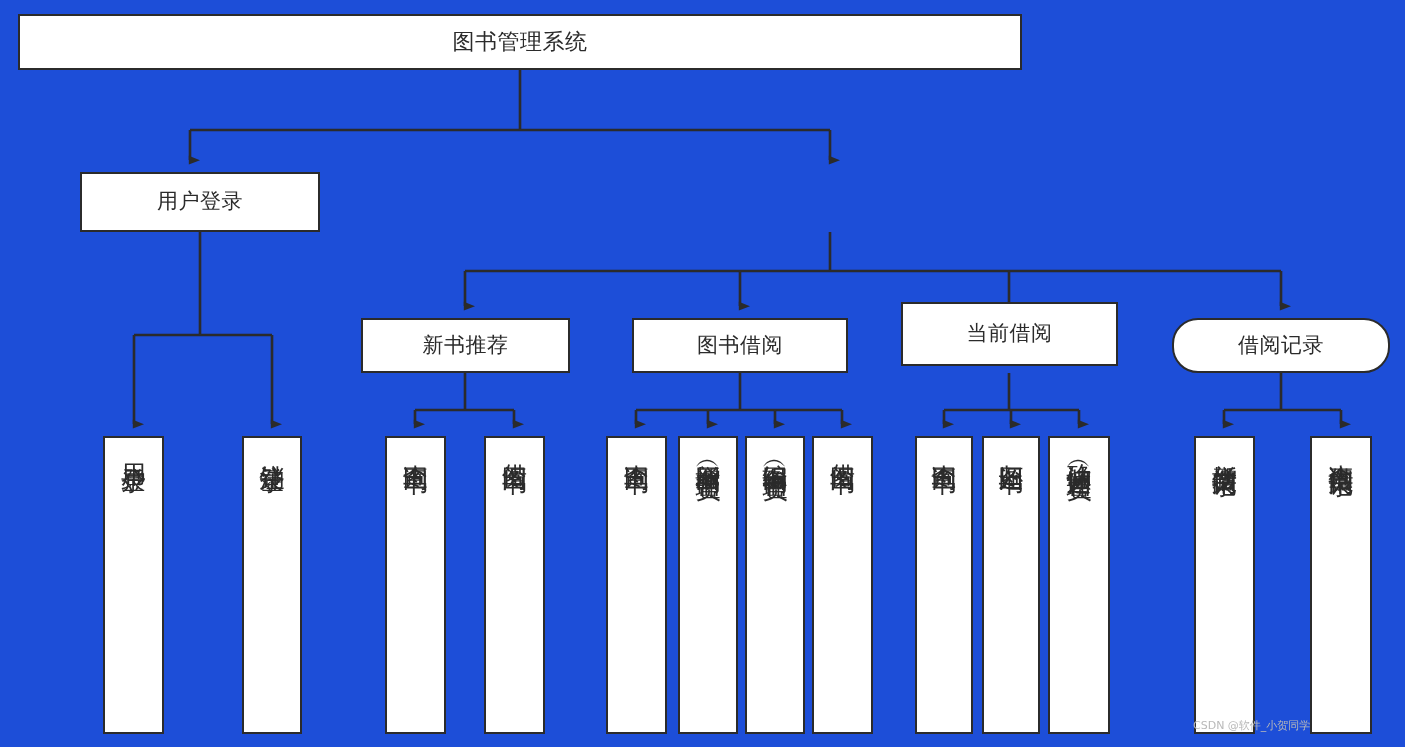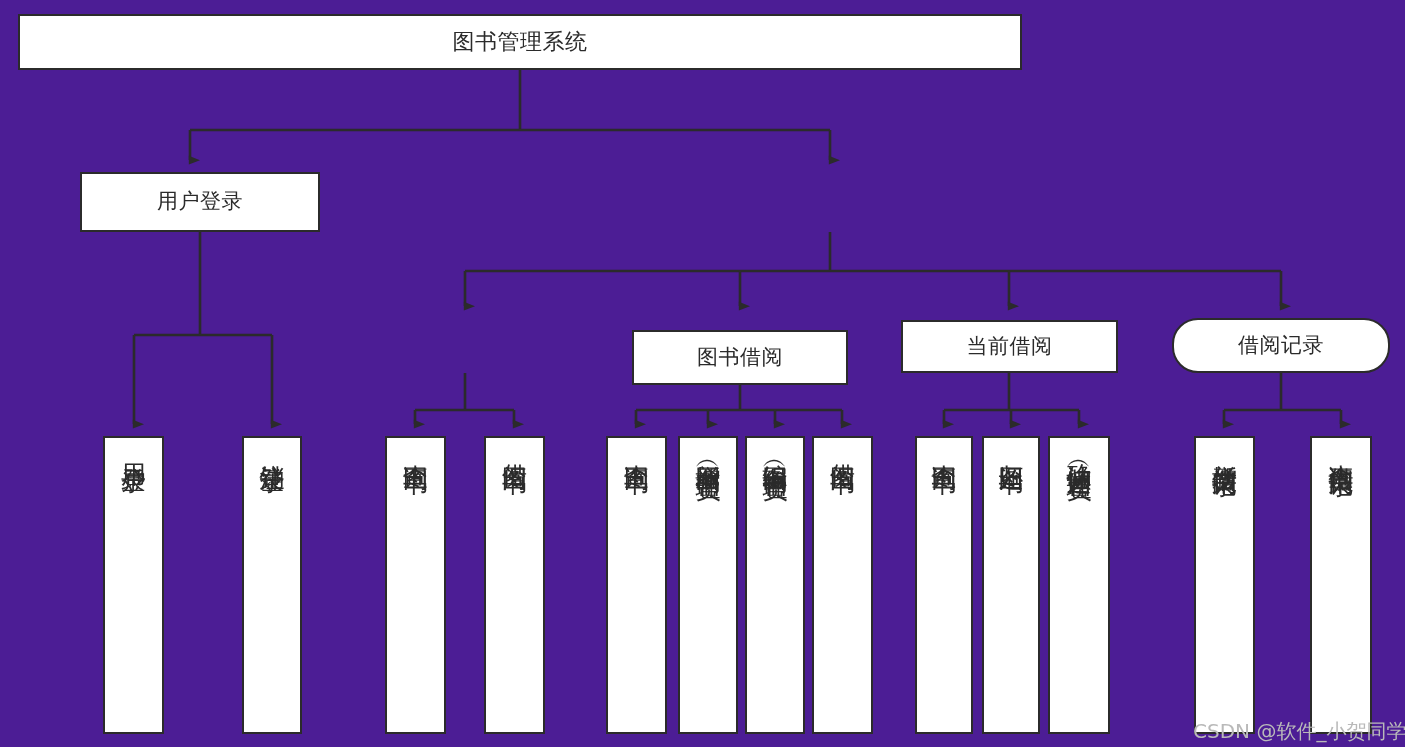--- a/index.html
+++ b/index.html
@@ -4,21 +4,21 @@
 <style>
   html, body {
     margin: 0;
     padding: 0;
     background: #ffffff;
   }
   #canvas {
     position: relative;
     width: 1405px;
     height: 747px;
-    background: #4c1d95;
+    background: #1d4ed8;
     font-family: "DejaVu Sans", "Liberation Sans", sans-serif;
     overflow: hidden;
     text-decoration: underline;
   }
   #edges {
     position: absolute;
     left: 0;
     top: 0;
     width: 1405px;
     height: 747px;
@@ -58,21 +58,21 @@
     writing-mode: vertical-rl;
     text-orientation: upright;
     font-size: 25px;
     line-height: 1.0;
     letter-spacing: 2px;
     white-space: nowrap;
   }
   .watermark {
     position: absolute;
     color: #b9b9b9;
-    font-size: 20px;
+    font-size: 11px;
     white-space: nowrap;
     z-index: 3;
     font-family: "DejaVu Sans", "Liberation Sans", sans-serif;
   }
 </style>
 </head>
 <body>
 
 <div id="canvas">
 
@@ -127,24 +127,27 @@
   </svg>
 
   <div class="node horiz root" style="left: 18px; top: 14px; width: 1004px; height: 56px;">
     <span class="node-label">图书管理系统</span>
   </div>
 
   <div class="node horiz" style="left: 80px; top: 172px; width: 240px; height: 60px;">
     <span class="node-label">用户登录</span>
   </div>
 
-  <div class="node horiz" style="left: 632px; top: 318px; width: 216px; height: 55px; margin-top: 12px;">
+  <div class="node horiz" style="left: 361px; top: 318px; width: 209px; height: 55px;">
+    <span class="node-label">新书推荐</span>
+  </div>
+  <div class="node horiz" style="left: 632px; top: 318px; width: 216px; height: 55px;">
     <span class="node-label">图书借阅</span>
   </div>
-  <div class="node horiz" style="left: 901px; top: 320px; width: 217px; height: 53px;">
+  <div class="node horiz" style="left: 901px; top: 302px; width: 217px; height: 64px;">
     <span class="node-label">当前借阅</span>
   </div>
   <div class="node horiz" style="left: 1172px; top: 318px; width: 218px; height: 55px; border-radius: 26px;">
     <span class="node-label">借阅记录</span>
   </div>
 
   <div class="node vert" style="left: 103px; top: 436px; width: 61px; height: 298px;">
     <span class="node-label">用户登录</span>
   </div>
   <div class="node vert" style="left: 242px; top: 436px; width: 60px; height: 298px;">

